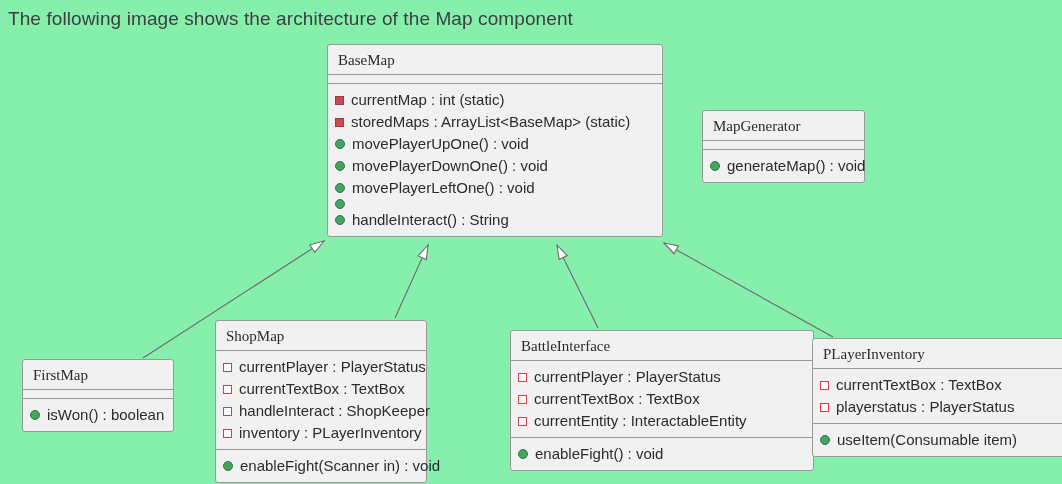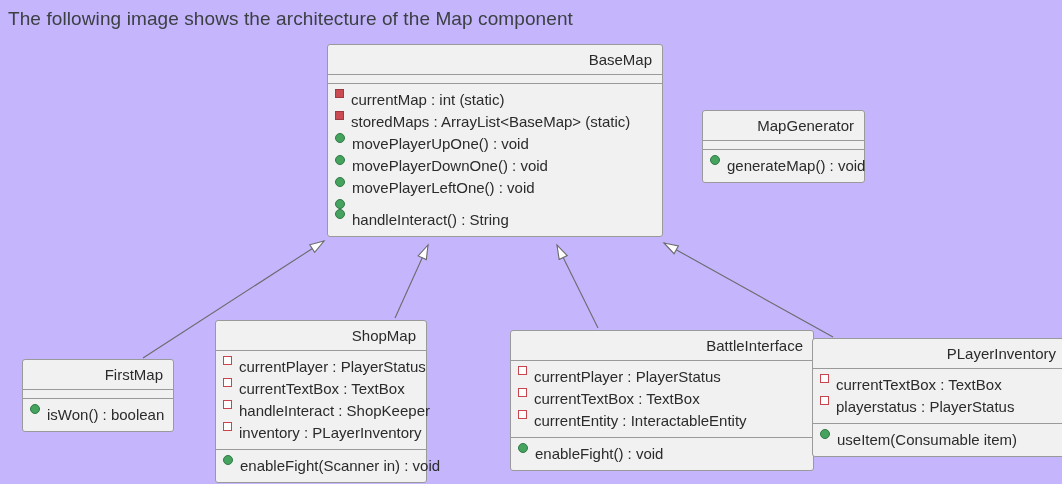--- a/index.html
+++ b/index.html
@@ -1,49 +1,50 @@
 <!DOCTYPE html>
 <html><head>
 <meta charset="utf-8">
 <style>
   html,body{margin:0;padding:0;background:#ffffff;}
   #stage{
     position:relative;
     width:1062px;height:484px;
-    background:#c4b5fd;
+    background:#86efac;
     font-family:"Liberation Sans", sans-serif;
     overflow:hidden;
   }
   #page-title{
     position:absolute;left:8px;top:8px;
     font-size:19px;color:#3c4043;letter-spacing:.1px;
   }
   #arrow-layer{position:absolute;left:0;top:0;width:1062px;height:484px;}
   .uml-class{
     position:absolute;
     background:#f1f1f1;
     border:1px solid #9a9a9a;
     border-radius:3px;
     color:#2b2b2b;
     font-size:15px;
     box-sizing:border-box;
   }
   .uml-header{
-    text-align:right;
+    text-align:left;
     padding:6px 10px 5px 10px;
     line-height:18px;
     white-space:nowrap;
+    font-family:Liberation Serif, serif;
   }
   .uml-section{
     border-top:1px solid #9a9a9a;
     padding:5px 7px;
   }
   .uml-section.empty{padding:0;height:8px;}
   .uml-row{
-    display:flex;gap:7px;
+    display:flex;align-items:center;gap:7px;
     line-height:22px;white-space:nowrap;
   }
   .ic{flex:0 0 auto;display:inline-block;box-sizing:border-box;}
   .ic-static{width:9px;height:9px;background:#cb4b52;border:1px solid #9e3a40;}
   .ic-field{width:9px;height:9px;background:#ffffff;border:1px solid #c8454d;}
   .ic-method{width:10px;height:10px;border-radius:50%;background:#45a35f;border:1px solid #2d7a45;}
 </style>
 </head>
 <body>
 

